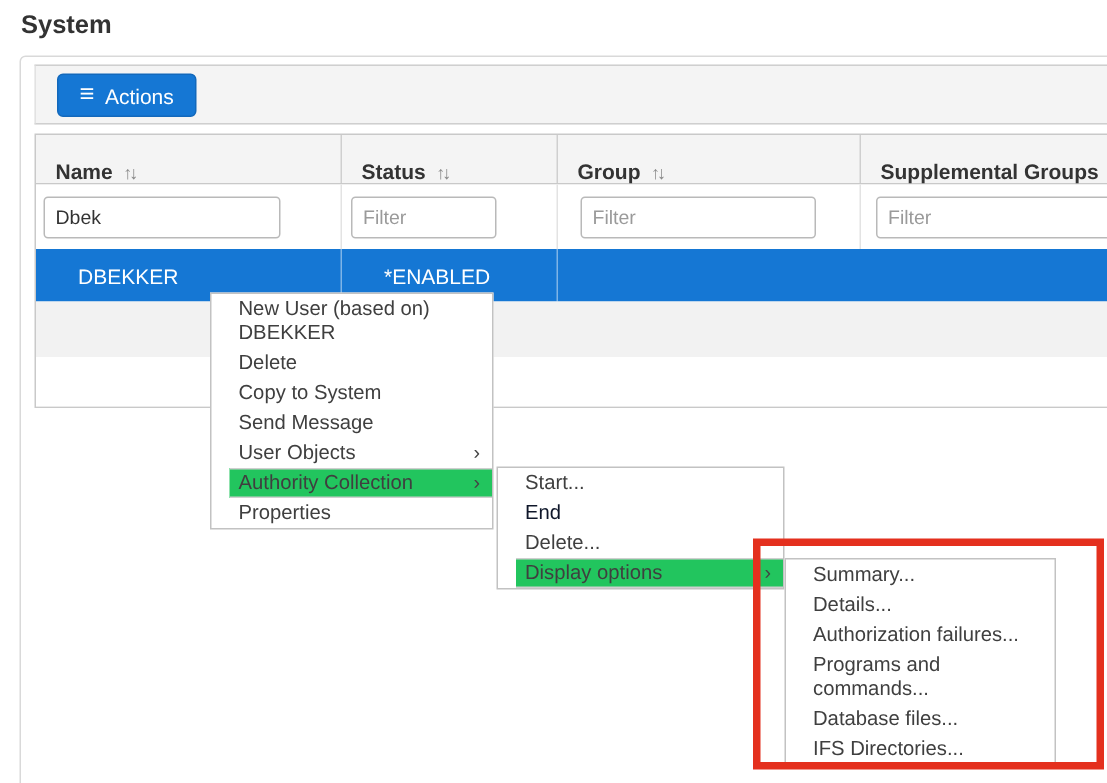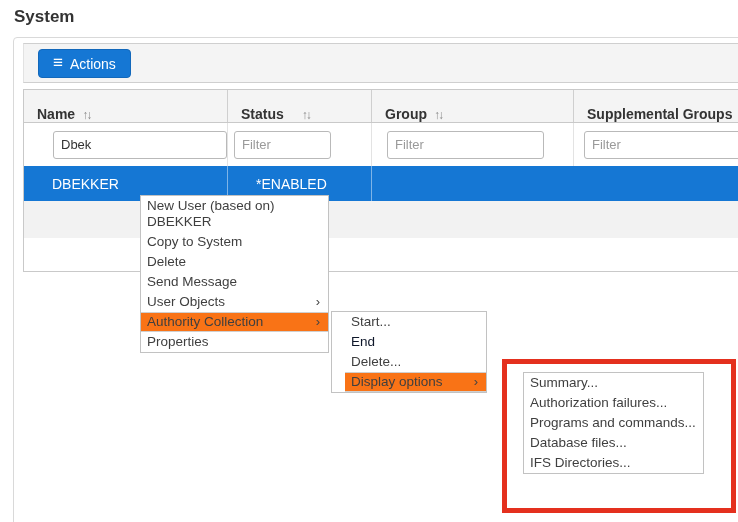--- a/index.html
+++ b/index.html
@@ -37,39 +37,39 @@
   }
   .hamburger { font-size: 17px; line-height: 1; position: relative; top: -1px; }
   
   .grid {
     position: absolute; left: 9px; top: 51px; width: 740px; height: 183px;
     border: 1px solid #c9c9c9;
     background: #fff; overflow: hidden;
     font-size: 14px; color: #333;
   }
   .row { display: flex; width: 840px; }
-  .c-name { width: 204px; } .c-status { width: 144px; gap: 11px; }
+  .c-name { width: 204px; } .c-status { width: 144px; }
   .c-group { width: 202px; } .c-suppl { width: 290px; }
   .hdr-row { height: 33px; background: #f4f4f4; border-bottom: 1px solid #c9c9c9; }
   .hdr-cell {
     display: flex; align-items: flex-end; padding-left: 13px;
     font-weight: bold; border-right: 1px solid #cfcfcf; cursor: pointer;
   }
   .hdr-cell:last-child { border-right: none; }
   .sort { color: #8a8a8a; font-weight: normal; font-size: 12px; margin-left: 7px; letter-spacing: -2px; }
   .filter-row { height: 43px; background: #fff; }
   .filter-cell { display: flex; align-items: center; border-right: 1px solid #e3e3e3; }
   .filter-cell:last-child { border-right: none; }
   .filter-cell input {
     height: 28px; border: 1px solid #b9b9b9; border-radius: 3px;
     font-family: "Liberation Sans", sans-serif; font-size: 13px;
     color: #333; padding: 0 7px; outline: none; background: #fff;
   }
   .filter-cell input::placeholder { color: #9a9a9a; }
-  .fi-name { margin-left: 29px; width: 174px; }
+  .fi-name { margin-left: 5px; width: 158px; }
   .fi-status { margin-left: 6px; width: 97px; }
   .fi-group { margin-left: 15px; width: 157px; }
   .fi-suppl { margin-left: 10px; width: 180px; }
   .sel-row { height: 35px; background: #1577d4; color: #fff; cursor: pointer; }
   .sel-cell {
     display: flex; align-items: center; padding-left: 28px;
     border-right: 1px solid rgba(255,255,255,0.45);
   }
   .sel-cell:last-child { border-right: none; }
   .sel-cell.pad15 { padding-left: 15px; }
@@ -78,32 +78,33 @@
   
   .menu {
     position: absolute; background: #fff;
     border: 1px solid #c2c2c2;
     font-size: 13.5px; color: #3f3f3f;
     z-index: 10;
   }
   .menu-item {
     position: relative; padding: 2px 6px; line-height: 16px; cursor: pointer;
     white-space: normal;
+    margin-left: 12px;
   }
   .menu-item .arrow {
     position: absolute; right: 8px; top: 2px;
     font-size: 13px; color: #444; line-height: 16px;
   }
   .menu-item.hl {
-    background: #f97316;
+    background: #22c55e;
     box-shadow: inset 0 1px 0 #cfcfcf, inset 0 -1px 0 #cfcfcf;
   }
   .menu-item.disabled { color: #0f172a; cursor: default; }
   #menu-main { left: 140px; top: 195px; width: 189px; }
-  #submenu-authority { left: 331px; top: 311px; width: 156px; z-index: 11; padding-left: 13px; }
+  #submenu-authority { left: 331px; top: 311px; width: 192px; z-index: 11; }
   #submenu-display { left: 523px; top: 372px; width: 181px; z-index: 12; }
   
   .annotation-box {
     position: absolute; left: 502px; top: 359px; width: 234px; height: 154px;
     border: 5px solid #e4301e; z-index: 20; pointer-events: none;
     background: transparent;
   }
 </style>
 </head>
 <body>
@@ -159,22 +160,22 @@
       <div class="sel-cell c-status">*ENABLED</div>
       <div class="sel-cell c-suppl"></div>
     </div>
     <div class="row empty-row-a"></div>
     <div class="row empty-row-b"></div>
   </div>
 </div>
 
 <div class="menu" id="menu-main">
   <div class="menu-item">New User (based on) DBEKKER</div>
+  <div class="menu-item">Delete</div>
   <div class="menu-item">Copy to System</div>
-  <div class="menu-item">Delete</div>
   <div class="menu-item">Send Message</div>
   <div class="menu-item">
     <span>User Objects</span>
     <span class="arrow">›</span>
   </div>
   <div class="menu-item hl">
     <span>Authority Collection</span>
     <span class="arrow">›</span>
   </div>
   <div class="menu-item">Properties</div>
@@ -185,19 +186,20 @@
   <div class="menu-item disabled">End</div>
   <div class="menu-item">Delete...</div>
   <div class="menu-item hl">
     <span>Display options</span>
     <span class="arrow">›</span>
   </div>
 </div>
 
 <div class="menu" id="submenu-display">
   <div class="menu-item">Summary...</div>
+  <div class="menu-item">Details...</div>
   <div class="menu-item">Authorization failures...</div>
   <div class="menu-item">Programs and commands...</div>
   <div class="menu-item">Database files...</div>
   <div class="menu-item">IFS Directories...</div>
 </div>
 
 <div class="annotation-box"></div>
 
 </body></html>

